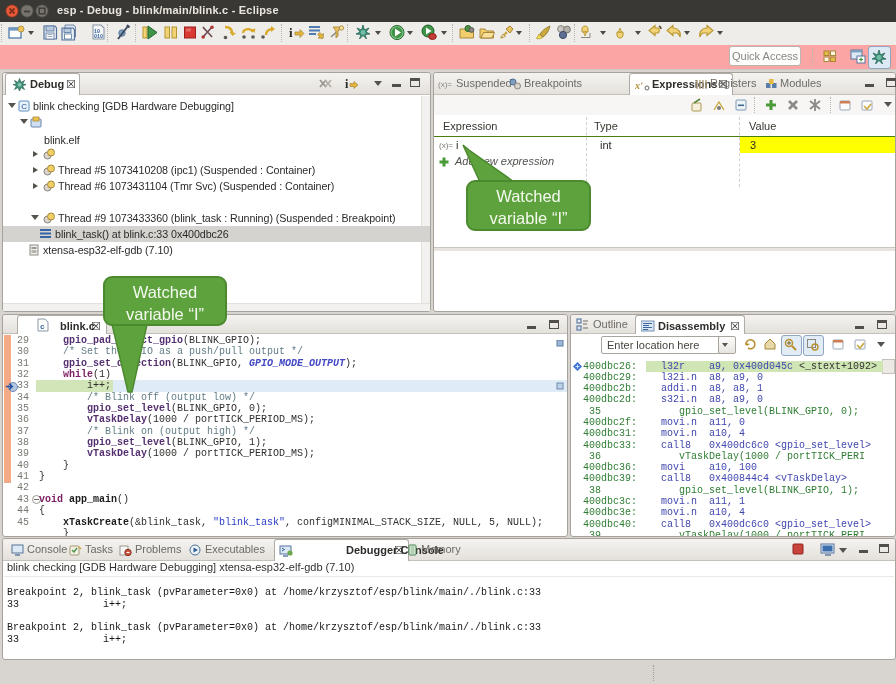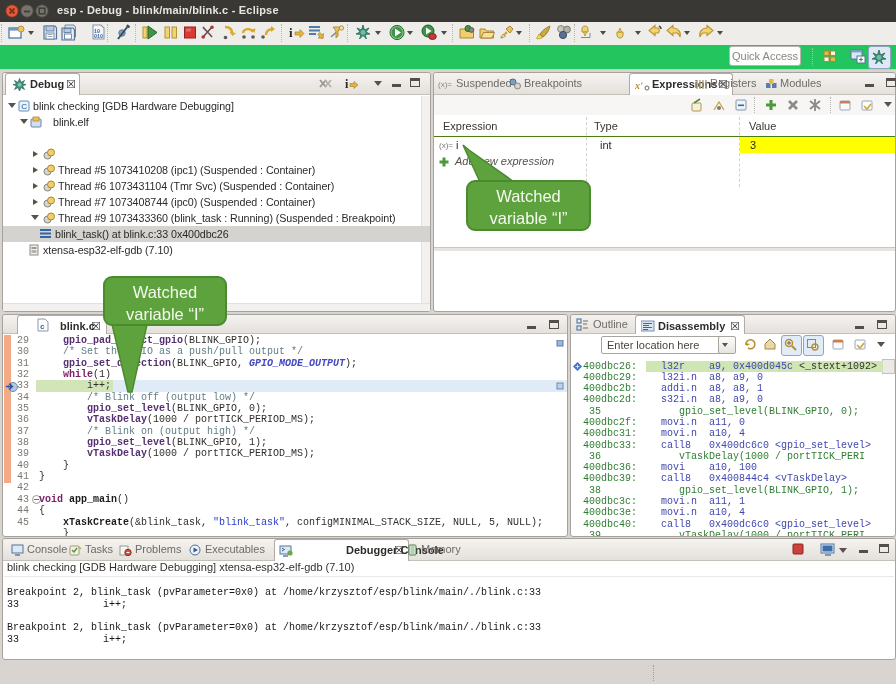--- a/index.html
+++ b/index.html
@@ -4,21 +4,21 @@
 <style>
   html,body{margin:0;padding:0;}
   body{width:896px;height:684px;position:relative;overflow:hidden;
        font-family:"Liberation Sans",sans-serif;background:#d8d5d0;}
   .abs{position:absolute;}
   
   #titlebar{left:0;top:0;width:896px;height:22px;background:#3a3834;}
   #titletext{position:absolute;left:57px;top:4px;color:#e9e5de;font-size:11px;font-weight:bold;letter-spacing:0.2px;}
   
   #toolbar{left:0;top:22px;width:896px;height:23px;background:#efedea;}
-  #toolrow2{left:0;top:45px;width:896px;height:24px;background:#22c55e;border-bottom:1px solid #cdc9c3;}
+  #toolrow2{left:0;top:45px;width:896px;height:24px;background:#fca5a5;border-bottom:1px solid #cdc9c3;}
   .ticon{position:absolute;top:2px;width:17px;height:17px;}
   .tsep{position:absolute;top:2px;width:1px;height:18px;border-left:1px dotted #b9b5af;}
   .darr{position:absolute;top:9px;width:0;height:0;border-left:3.5px solid transparent;border-right:3.5px solid transparent;border-top:4px solid #4a4a48;}
   #qaccess{position:absolute;left:729px;top:1px;width:70px;height:18px;background:#fdfdfc;border:1px solid #b9b5ae;border-radius:3px;color:#8a8781;font-size:11px;text-align:center;line-height:18px;}
   
   .panel{position:absolute;background:#fff;border:1px solid #a7a29b;border-radius:3px;}
   .tabbar{position:absolute;left:0;top:0;right:0;height:21px;background:linear-gradient(#f5f3f0,#e4e1dc);border-bottom:1px solid #c5c1ba;border-radius:3px 3px 0 0;}
   .tab{position:absolute;top:0;height:21px;font-size:11px;color:#6e6b66;white-space:nowrap;}
   .tab .txt{position:absolute;top:4px;}
   .tab.active{background:#fff;border:1px solid #b0aca5;border-bottom:none;border-radius:3px 3px 0 0;color:#2e2c29;font-weight:bold;}
@@ -291,21 +291,21 @@
           <text x="6" y="9" font-size="8" fill="#1b4d8e" text-anchor="middle" font-family="Liberation Sans">C</text>
         </svg>
       <span style="left:30px;">blink checking [GDB Hardware Debugging]</span>
     </div>
     <div class="trow" style="top:18px;">
       <i class="arr open" style="left:17px;"></i>
       <svg style="position:absolute;left:27px;top:2px;" width="12" height="12">
           <rect x="1" y="3" width="10" height="8" rx="1" fill="#cfe0f2" stroke="#6a85a8"></rect>
           <rect x="3" y="1" width="6" height="4" fill="#f0c24a" stroke="#a8873a" stroke-width="0.8"></rect>
         </svg>
-      <span style="left:50px;">blink.elf</span>
+      <span style="left:41px;margin-top:18px;">blink.elf</span>
     </div>
     <div class="trow" style="top:50px;">
       <i class="arr closed" style="left:30px;"></i>
       <svg style="position:absolute;left:40px;top:2px;" width="12" height="12">
           <circle cx="4.5" cy="7.5" r="3.5" fill="#d9d4cc" stroke="#8b857c"></circle>
           <circle cx="8" cy="4.5" r="3.5" fill="#f2cf64" stroke="#a8873a"></circle>
         </svg>
     </div>
     <div class="trow" style="top:66px;">
       <i class="arr closed" style="left:30px;"></i>
@@ -315,28 +315,20 @@
         </svg>
       <span style="left:55px;">Thread #5 1073410208 (ipc1) (Suspended : Container)</span>
     </div>
     <div class="trow" style="top:82px;">
       <i class="arr closed" style="left:30px;"></i>
       <svg style="position:absolute;left:40px;top:2px;" width="12" height="12">
           <circle cx="4.5" cy="7.5" r="3.5" fill="#d9d4cc" stroke="#8b857c"></circle>
           <circle cx="8" cy="4.5" r="3.5" fill="#f2cf64" stroke="#a8873a"></circle>
         </svg>
       <span style="left:55px;">Thread #6 1073431104 (Tmr Svc) (Suspended : Container)</span>
-    </div>
-    <div class="trow" style="top:98px;">
-      <i class="arr closed" style="left:30px;"></i>
-      <svg style="position:absolute;left:40px;top:2px;" width="12" height="12">
-          <circle cx="4.5" cy="7.5" r="3.5" fill="#d9d4cc" stroke="#8b857c"></circle>
-          <circle cx="8" cy="4.5" r="3.5" fill="#f2cf64" stroke="#a8873a"></circle>
-        </svg>
-      <span style="left:55px;">Thread #7 1073408744 (ipc0) (Suspended : Container)</span>
     </div>
     <div class="trow" style="top:114px;">
       <i class="arr open" style="left:28px;"></i>
       <svg style="position:absolute;left:40px;top:2px;" width="12" height="12">
           <circle cx="4.5" cy="7.5" r="3.5" fill="#d9d4cc" stroke="#8b857c"></circle>
           <circle cx="8" cy="4.5" r="3.5" fill="#f2cf64" stroke="#a8873a"></circle>
         </svg>
       <span style="left:55px;">Thread #9 1073433360 (blink_task : Running) (Suspended : Breakpoint)</span>
     </div>
     <div class="trow" style="top:130px;background:#d5d3d0;">

